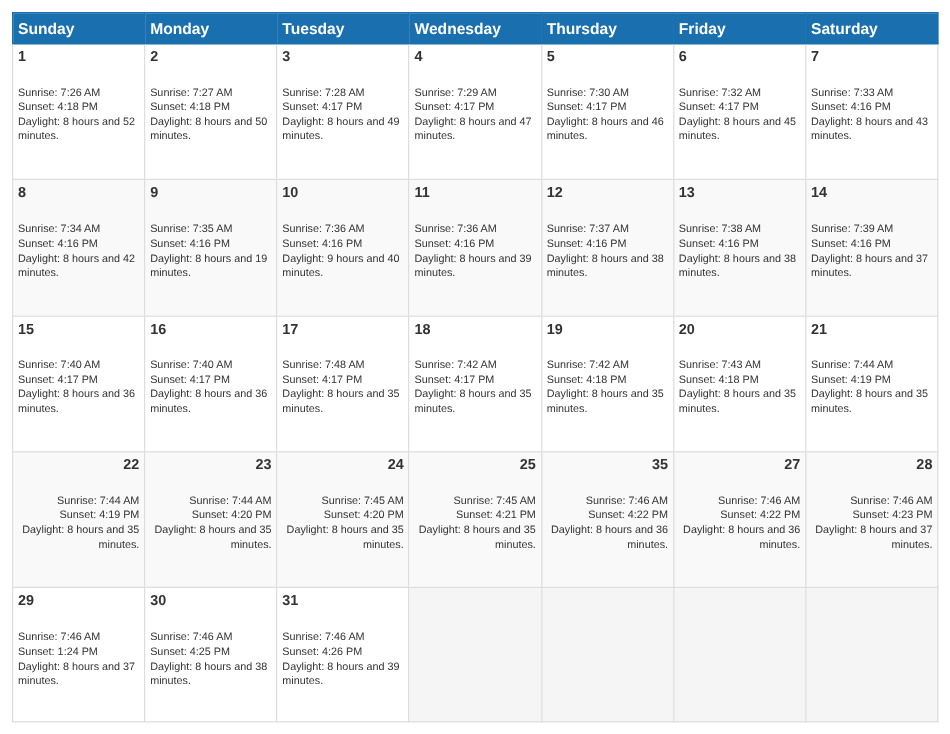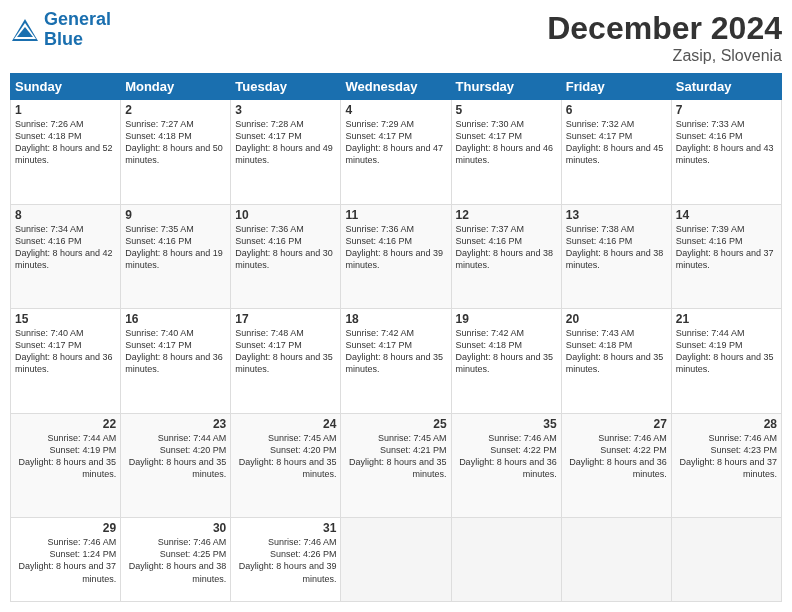--- a/index.html
+++ b/index.html
@@ -83,50 +83,34 @@
     .day-num {
       font-size: 12px;
       font-weight: bold;
       display: block;
       margin-bottom: 1px;
     }
     .day-info {
       font-size: 9px;
       line-height: 1.35;
       color: #333;
+      margin-top: 17px;
     }
     .empty-cell {
       background: #f5f5f5 !important;
     }
     table {
       width: 100%;
       border-collapse: collapse;
     }
   </style>
 </head>
 <body>
 
 <div class="page">
-  <div class="header">
-    <div class="logo">
-      <svg class="logo-icon" viewBox="0 0 30 30" xmlns="http://www.w3.org/2000/svg">
-        <polygon points="15,4 28,26 2,26" fill="#1a6faf"></polygon>
-        <polygon points="15,8 26,24 4,24" fill="#fff"></polygon>
-        <polygon points="15,12 23,22 7,22" fill="#1a6faf"></polygon>
-      </svg>
-      <div class="logo-text">
-        <div><span>General</span></div>
-        <div><span style="color:#1a6faf">Blue</span></div>
-      </div>
-    </div>
-    <div class="title-block">
-      <div class="main-title">December 2024</div>
-      <div class="subtitle">Zasip, Slovenia</div>
-    </div>
-  </div>
 
   <table class="calendar">
     <thead>
       <tr>
         <th>Sunday</th>
         <th>Monday</th>
         <th>Tuesday</th>
         <th>Wednesday</th>
         <th>Thursday</th>
         <th>Friday</th>
@@ -207,21 +191,21 @@
           <span>Sunrise: 7:35 AM</span><br>
           <span>Sunset: 4:16 PM</span><br>
           <span>Daylight: 8 hours and 19 minutes.</span>
         </div>
       </td>
           <td>
         <span class="day-num">10</span>
         <div class="day-info">
           <span>Sunrise: 7:36 AM</span><br>
           <span>Sunset: 4:16 PM</span><br>
-          <span>Daylight: 8 hours and 30 minutes.</span>
+          <span>Daylight: 9 hours and 40 minutes.</span>
         </div>
       </td>
           <td>
         <span class="day-num">11</span>
         <div class="day-info">
           <span>Sunrise: 7:36 AM</span><br>
           <span>Sunset: 4:16 PM</span><br>
           <span>Daylight: 8 hours and 39 minutes.</span>
         </div>
       </td>
@@ -359,21 +343,21 @@
       </td>
           <td>
         <span class="day-num">28</span>
         <div class="day-info">
           <span>Sunrise: 7:46 AM</span><br>
           <span>Sunset: 4:23 PM</span><br>
           <span>Daylight: 8 hours and 37 minutes.</span>
         </div>
       </td>
         </tr>
-        <tr style="height: 68px; text-align: right;">
+        <tr style="height: 68px;">
           <td>
         <span class="day-num">29</span>
         <div class="day-info">
           <span>Sunrise: 7:46 AM</span><br>
           <span>Sunset: 1:24 PM</span><br>
           <span>Daylight: 8 hours and 37 minutes.</span>
         </div>
       </td>
           <td>
         <span class="day-num">30</span>

